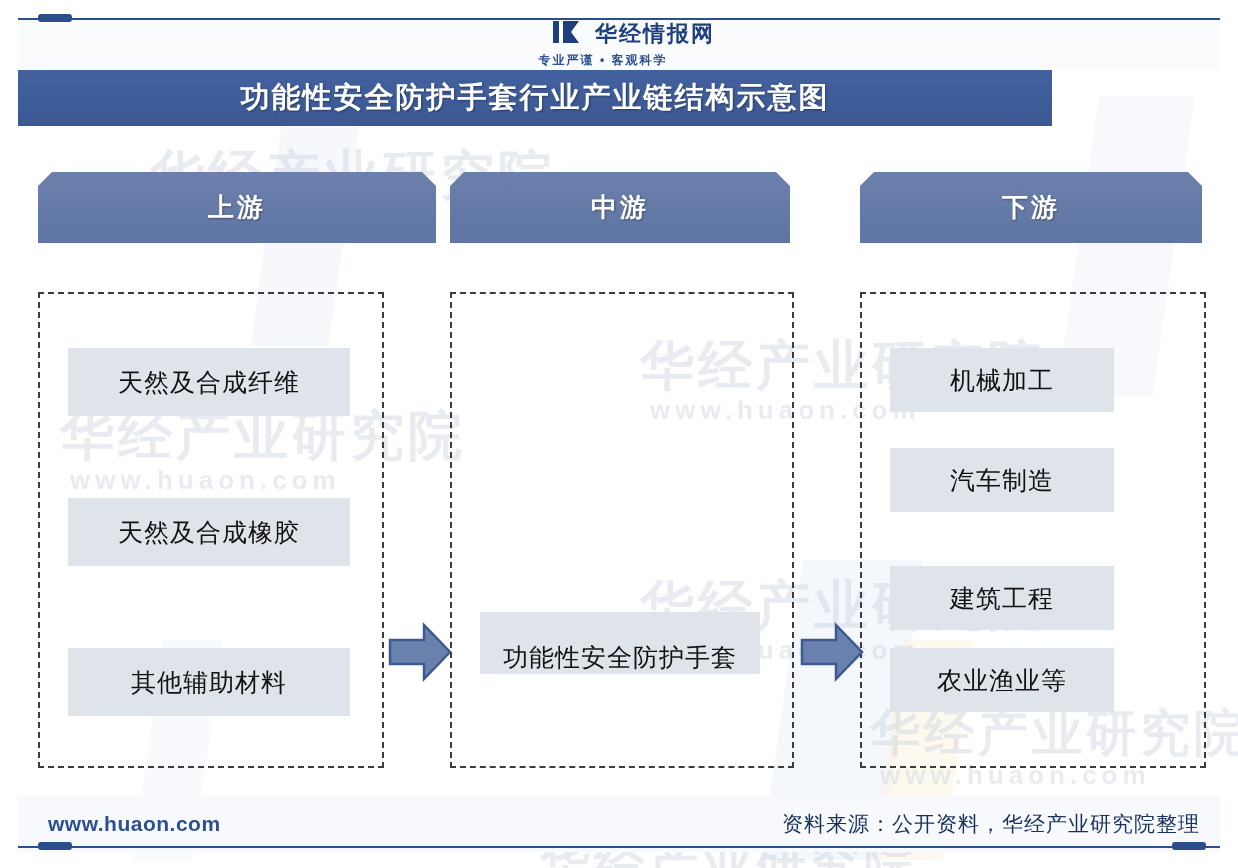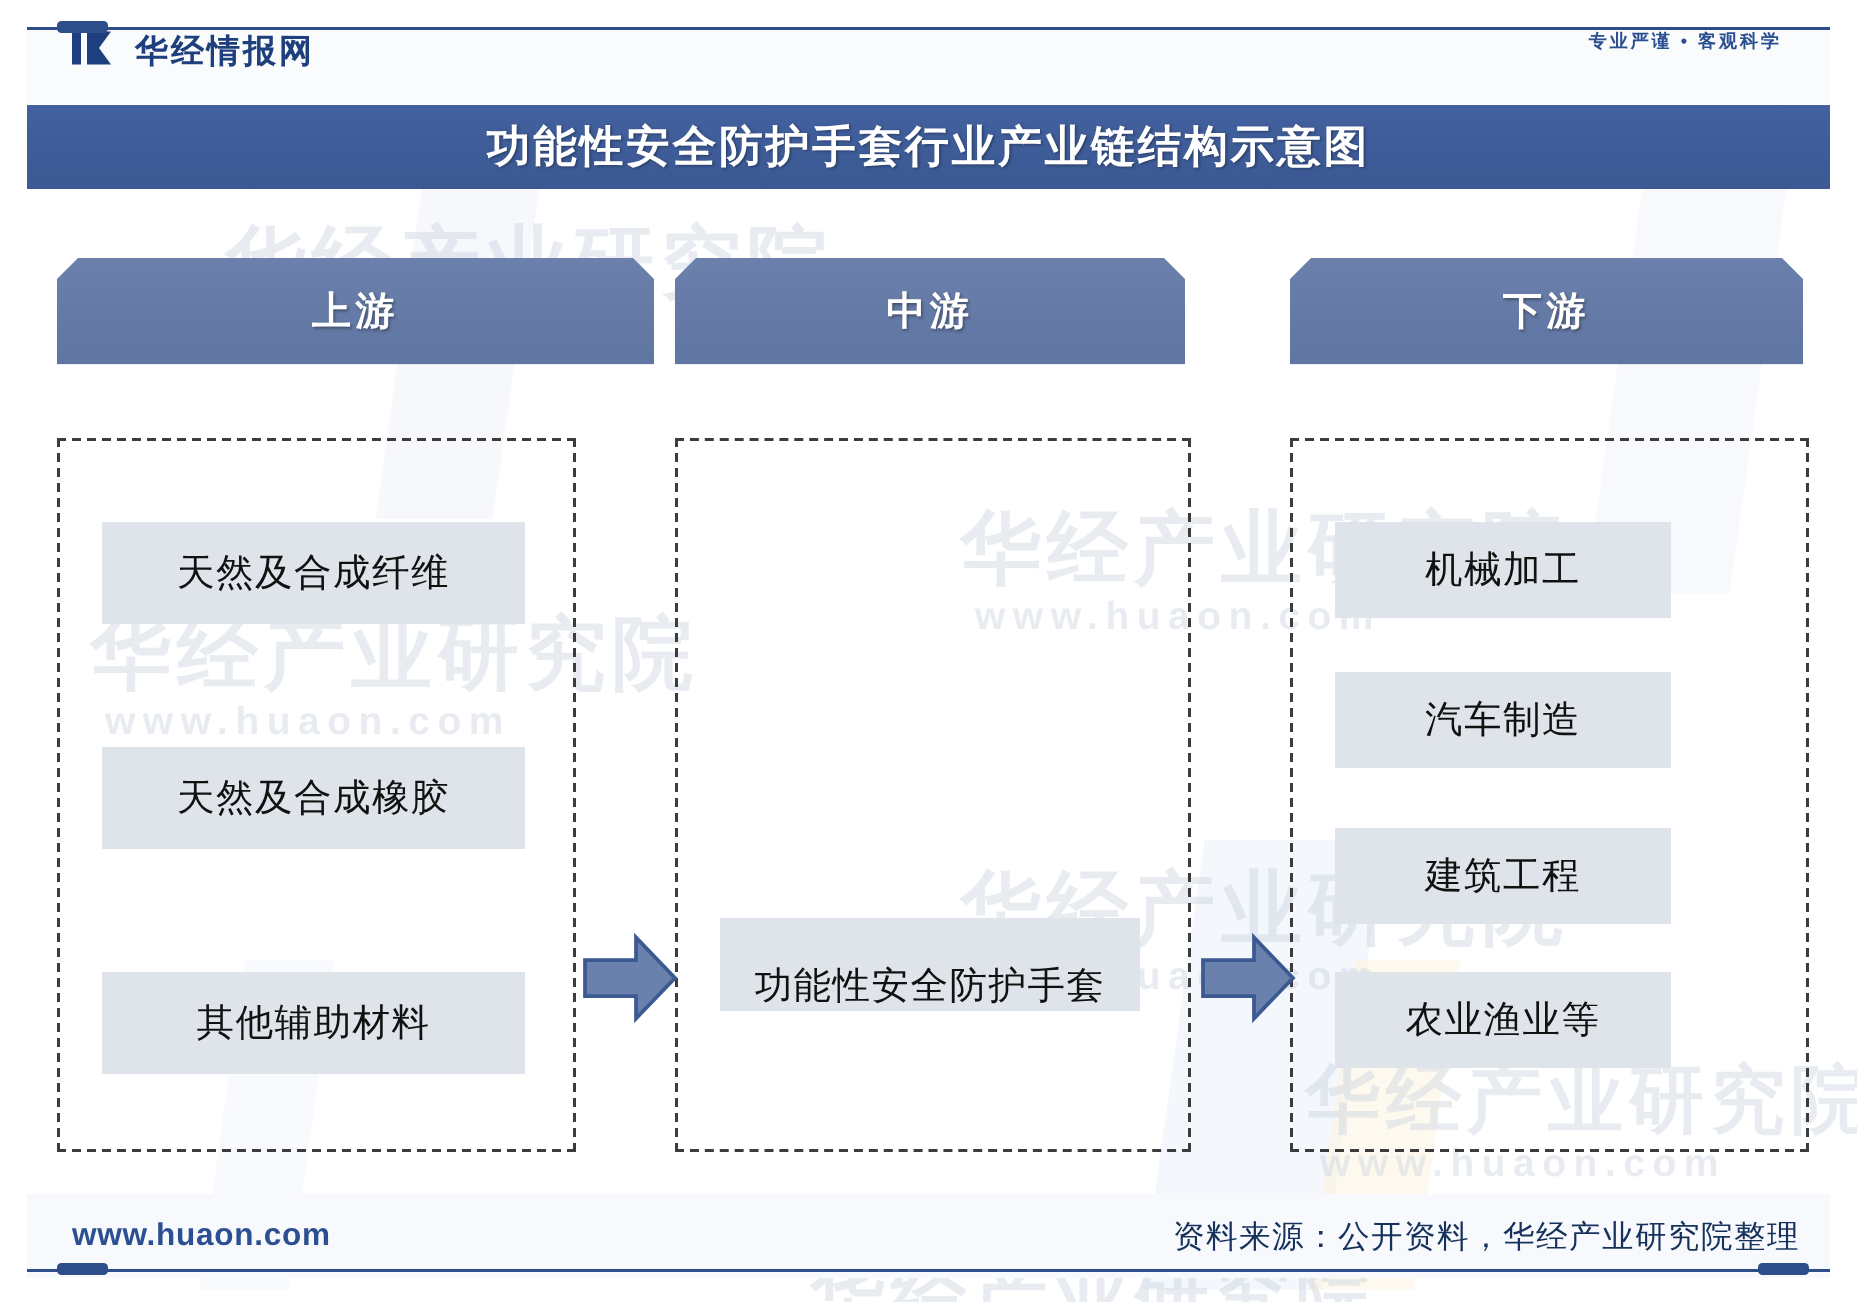--- a/index.html
+++ b/index.html
@@ -34,22 +34,23 @@
   .wm4b{left:650px;top:635px;font-size:26px;}
   .wm5{left:870px;top:700px;font-size:50px;}
   .wm5b{left:880px;top:760px;font-size:26px;}
   .wm6{left:540px;top:830px;font-size:50px;}
 
   
   .topbar{
     position:absolute;left:18px;top:16px;width:1202px;height:50px;
     border-top:3px solid #ffffff;
     background:#fafbfd;
-    display:flex;align-items:flex-start;justify-content:space-between;
+    display:flex;align-items:center;justify-content:space-between;
     z-index:3;
+    flex-direction:column;
   }
   .topline{
     position:absolute;left:18px;top:18px;width:1202px;height:2px;
     background:#2d4e8a;z-index:4;
   }
   .topline-cap{
     position:absolute;left:38px;top:14px;width:34px;height:8px;
     background:#2d4e8a;border-radius:3px;z-index:5;
   }
   .brand{display:flex;align-items:center;gap:12px;padding-left:30px;}
@@ -57,21 +58,21 @@
   .brand-text{
     font-size:22px;color:#1e3f7d;font-weight:700;letter-spacing:2px;
     font-family:"Liberation Sans","DejaVu Sans",sans-serif;
   }
   .slogan{
     padding-right:32px;font-size:12px;color:#2b4f91;letter-spacing:2px;font-weight:600;
   }
 
   
   .titlebar{
-    position:absolute;left:18px;top:70px;width:1202px;height:56px;
+    position:absolute;left:18px;top:70px;width:1034px;height:56px;
     background:linear-gradient(180deg,#42619e 0%,#3b5893 100%);
     display:flex;align-items:center;justify-content:center;z-index:3;
   }
   .titlebar span{
     color:#ffffff;font-size:29px;font-weight:700;letter-spacing:2px;
     text-shadow:1px 1px 2px rgba(0,0,0,.35);
   }
 
   
   .canvas{position:absolute;left:0;top:126px;width:1238px;height:670px;z-index:2;}
@@ -118,21 +119,21 @@
   .u3{top:522px;}
 
   .node-mid{left:480px;top:486px;width:280px;height:62px;}
   .node-mid span{
     display:block;width:270px;transform:translateY(14px);
   }
 
   .node-down{left:890px;width:224px;height:64px;}
   .d1{top:222px;}
   .d2{top:322px;}
-  .d3{top:426px;}
+  .d3{top:440px;}
   .d4{top:522px;}
 
   .arrow{position:absolute;top:495px;}
   .a1{left:388px;}
   .a2{left:800px;}
 
   
   .footer{
     position:absolute;left:18px;top:796px;width:1202px;height:56px;
     background:#f7f9fc;z-index:3;

